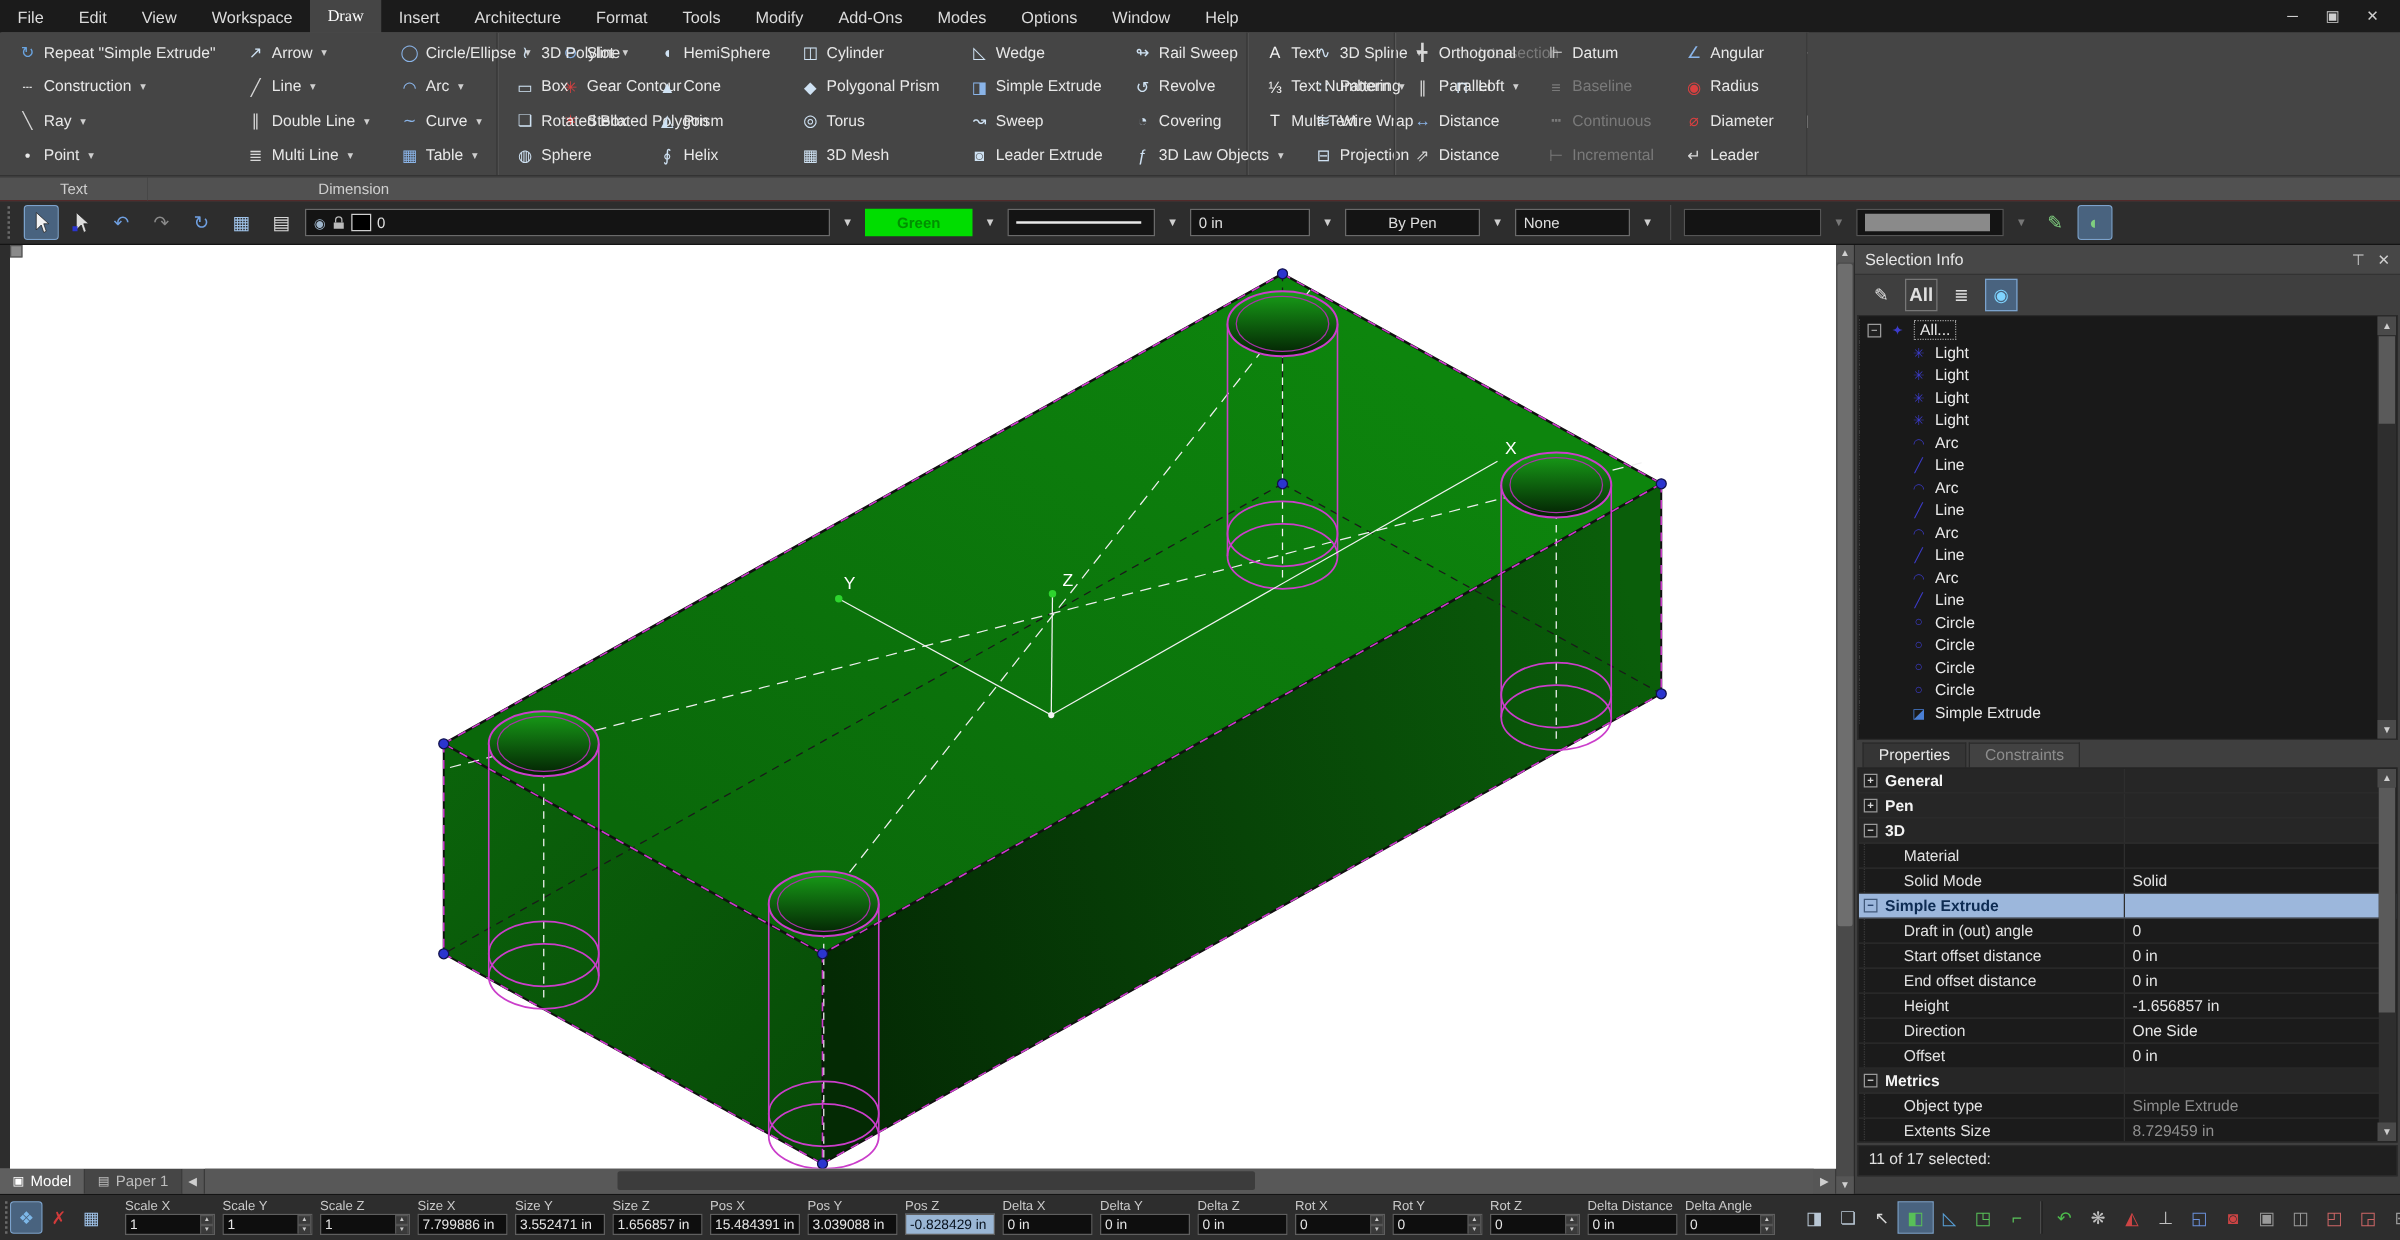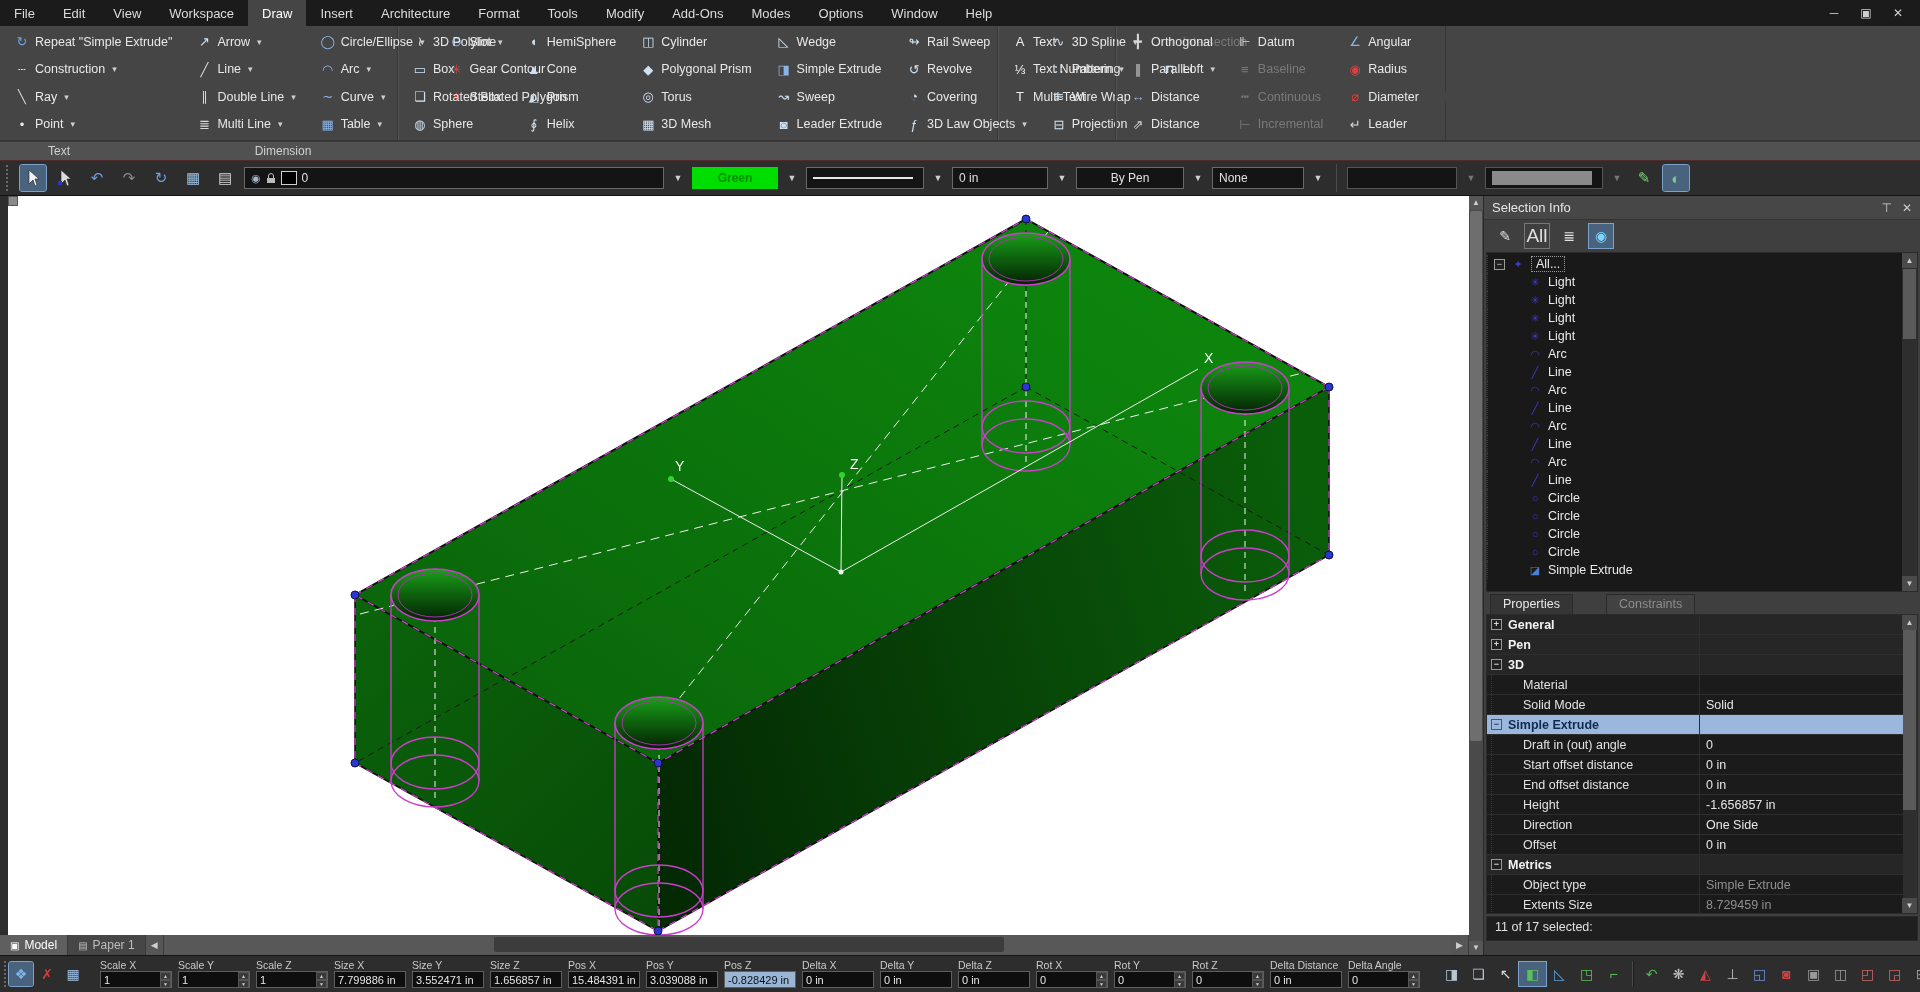--- a/index.html
+++ b/index.html
@@ -4,21 +4,21 @@
 <style>
   * { margin:0; padding:0; box-sizing:border-box; }
   html,body { width:1920px; height:992px; overflow:hidden; background:#2d2d2d;
               font-family:"Liberation Sans", sans-serif; }
   .app { position:relative; width:1920px; height:880px; background:#2d2d2d; color:#e2e2e2; }
 
   
   .menubar { height:26px; background:#1b1b1b; display:flex; align-items:stretch; font-size:13px; }
   .menus { display:flex; }
   .menu-item { padding:4px 14px; color:#dcdcdc; cursor:default; display:flex; align-items:center; }
-  .menu-item.active { background:#454545; color:#ffffff; }
+  .menu-item.active { background:#454545; color:#ffffff;font-family:Liberation Serif, serif; }
   .wincontrols { margin-left:auto; display:flex; align-items:center; gap:4px; padding-right:8px; }
   .winbtn { width:28px; height:20px; display:flex; align-items:center; justify-content:center;
             color:#cfcfcf; font-size:12px; }
 
   
   .ribbon { height:115px; background:#454545; display:flex; border-bottom:1px solid #333; }
   .grp { display:flex; flex-direction:column; border-right:1px solid #383838; box-shadow:1px 0 0 #555; }
   .grp-items { flex:1; display:grid; grid-auto-flow:column; grid-template-rows:repeat(4,1fr);
                padding:2px 10px; column-gap:16px; }
   .rbtn { display:flex; align-items:center; gap:5px; padding:0 4px; font-size:12.5px; color:#e8e8e8;
@@ -73,41 +73,41 @@
   .hs-thumb { position:absolute; top:2px; height:15px; background:#3c3c3c; border-radius:2px; }
 
   
   .panel { width:437px; background:#3f3f3f; display:flex; flex-direction:column; border-left:1px solid #2a2a2a; }
   .panel-title { height:24px; display:flex; align-items:center; padding:0 8px; font-size:13px; color:#e6e6e6;
                  background:#474747; border-bottom:1px solid #333; }
   .panel-title .sp { margin-left:auto; display:flex; gap:10px; color:#cfcfcf; font-size:12px; }
   .panel-tools { height:32px; display:flex; align-items:center; gap:6px; padding:0 8px; background:#3f3f3f; }
   .ptool { min-width:26px; height:26px; display:flex; align-items:center; justify-content:center;
            font-size:14px; color:#e0e0e0; border:1px solid transparent; }
-  .ptool.boxed { border:1px solid #777; font-weight:normal; font-size:19px; }
+  .ptool.boxed { border:1px solid #777; font-weight:bold; font-size:15px; }
   .ptool.active { background:#49637f; border:1px solid #7ba2cc; }
   .tree { position:relative; height:340px; background:#191919; border:1px solid #2a2a2a; margin:0 2px;
           overflow:hidden; font-size:12.5px; }
   .tree-inner { position:absolute; left:0; top:2px; right:16px; }
   .trow { height:18px; display:flex; align-items:center; gap:6px; padding-left:40px; color:#eaeaea;
           border-left:1px dotted #3a3a3a; }
   .trow .ti { font-size:11px; color:#3c3ccc; width:14px; text-align:center; }
   .trow.root { padding-left:6px; }
   .expander { width:11px; height:11px; border:1px solid #9a9a9a; background:#202020; color:#d8d8d8;
               font-size:9px; line-height:9px; text-align:center; flex:none; }
   .rootlabel { border:1px dotted #9a9a9a; padding:0 4px; }
   .tree-scroll { position:absolute; right:0; top:0; bottom:0; width:15px; background:#2e2e2e; }
   .ts-a { position:absolute; right:0; width:15px; height:15px; background:#4a4a4a; color:#cfcfcf;
           font-size:8px; text-align:center; line-height:15px; }
   .ts-thumb { position:absolute; right:1px; top:16px; width:13px; height:70px; background:#5a5a5a; }
 
   .ptabs { height:22px; display:flex; align-items:flex-end; padding-left:6px; gap:2px; background:#3f3f3f; }
   .ptab { padding:2px 12px 3px; font-size:12.5px; background:#353535; color:#e8e8e8;
           border:1px solid #2a2a2a; border-bottom:none; }
-  .ptab.dim { color:#8d8d8d; background:#424242;margin-left:31px; }
+  .ptab.dim { color:#8d8d8d; background:#424242; }
 
   .gridhead { height:18px; display:flex; background:#3a3a3a; border:1px solid #2a2a2a; font-size:12px;
               color:#d8d8d8; margin:0 2px; }
   .gh-c { display:flex; align-items:center; padding:0 6px; }
   .gh-prop { width:213px; border-right:1px solid #555; justify-content:space-between; }
   .grid { height:300px; background:#1b1b1b; margin:0 2px; border:1px solid #2a2a2a; overflow:hidden;
           font-size:12.5px; position:relative; }
   .grow { height:20px; display:flex; align-items:center; border-bottom:1px solid #2e2e2e; }
   .grow .pcell { width:213px; display:flex; align-items:center; gap:6px; padding-left:4px;
                  border-right:1px solid #2e2e2e; height:100%; overflow:hidden; white-space:nowrap; }

